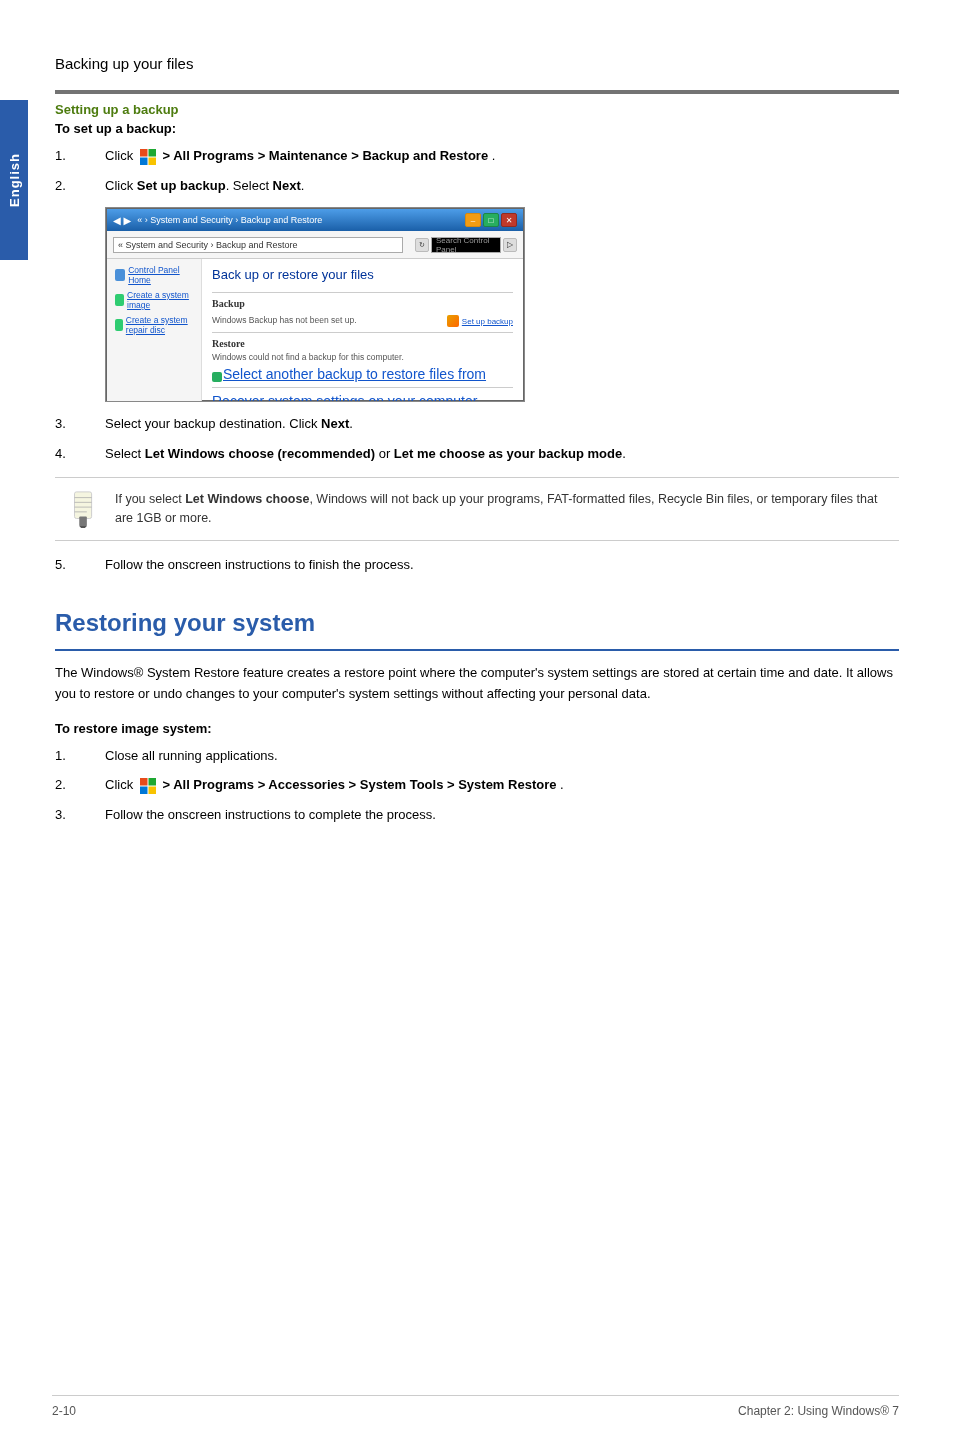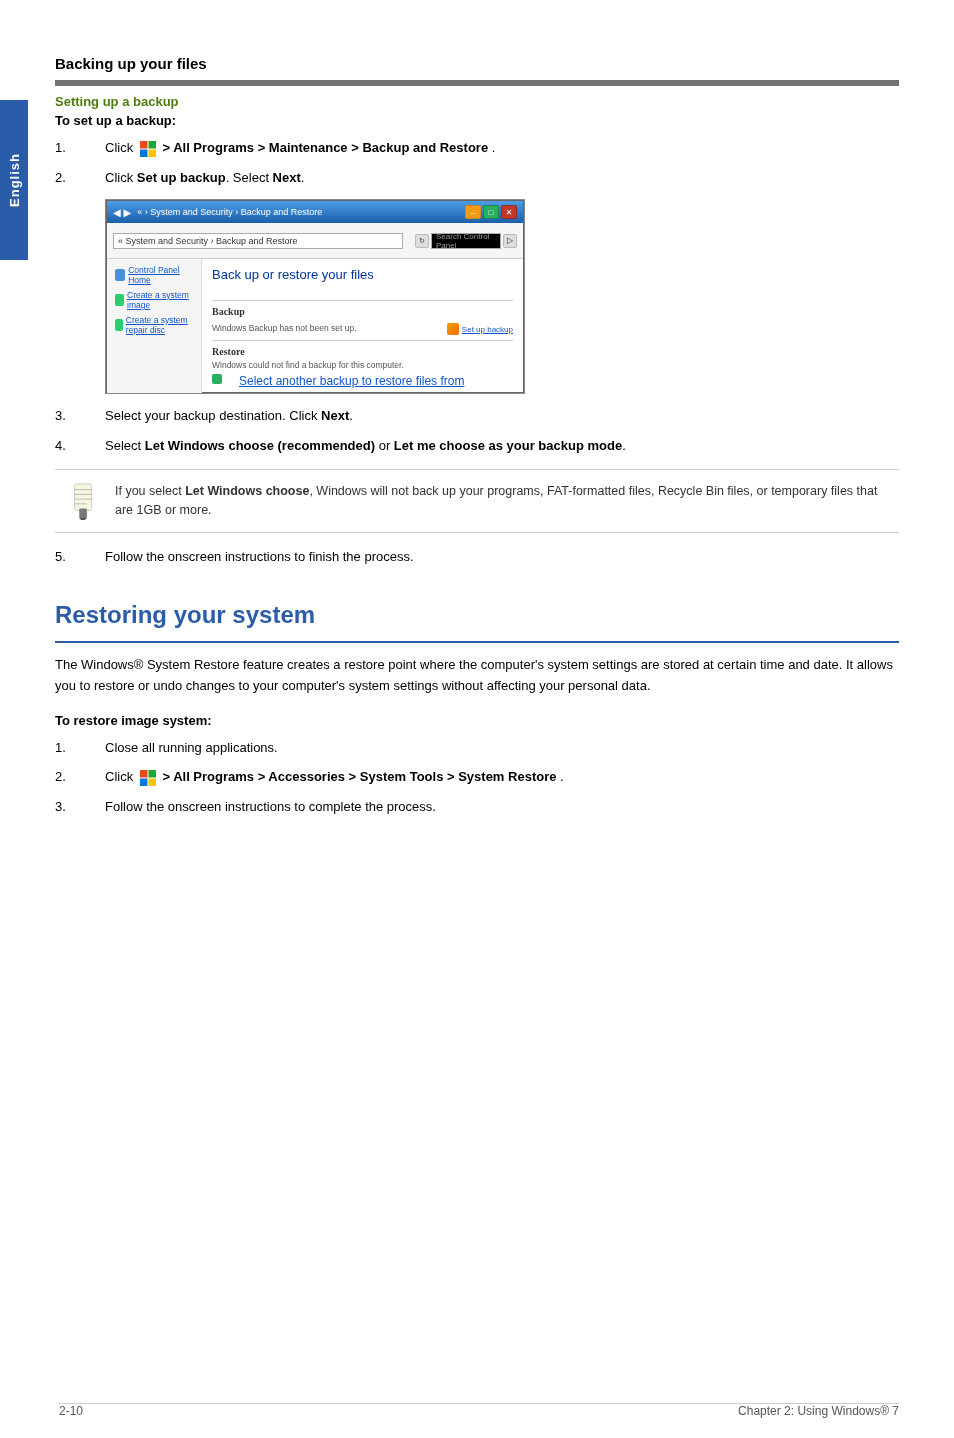--- a/index.html
+++ b/index.html
@@ -37,25 +37,25 @@
     
     .main-content {
       margin-left: 55px;
       margin-right: 55px;
       padding-top: 55px;
     }
 
     
     .section-title {
       font-size: 15px;
-      font-weight: bold;
+      font-weight: normal;
       color: #000;
       margin-bottom: 8px;
-      border-bottom: 6px solid #737373;
-      padding-bottom: 8px;
+      border-bottom: 4px solid #737373;
+      padding-bottom: 18px;
     }
 
     .subsection-title {
       font-size: 13px;
       font-weight: bold;
       color: #4d7c0f;
       margin-bottom: 4px;
     }
 
     .label-bold {
@@ -132,21 +132,21 @@
       color: white;
       font-size: 8px;
       cursor: pointer;
     }
     .win-btn.min { background: #f39c12; border-color: #d68910; }
     .win-btn.max { background: #27ae60; border-color: #1e8449; }
 
     .win-address-bar {
       background: #f5f5f5;
       border-bottom: 1px solid #ccc;
-      height: 36px;
+      height: 28px;
       display: flex;
       align-items: center;
       padding: 0 6px;
       font-size: 9px;
       color: #333;
       gap: 12px;
     }
     .win-nav-btn {
       width: 14px;
       height: 14px;
@@ -210,42 +210,42 @@
     }
     .win-sidebar-icon.green { background: #2ecc71; }
     .win-main-pane {
       flex: 1;
       padding: 8px 10px;
       font-size: 9px;
     }
     .win-main-title {
       font-size: 13px;
       color: #003399;
-      margin-bottom: 18px;
+      margin-bottom: 10px;
       font-weight: normal;
     }
     .win-section-header {
       font-size: 10px;
       font-weight: bold;
       color: #333;
       margin-bottom: 3px;
       font-family: Liberation Serif, serif;
     }
     .win-text-small {
       font-size: 8.5px;
       color: #555;
       margin-bottom: 4px;
     }
     .win-link {
-      font-size: 12px;
+      font-size: 14px;
       color: #1155cc;
       text-decoration: underline;
       display: flex;
-      align-items: flex-start;
-      gap: 17px;
+      align-items: flex-end;
+      gap: 1px;
       margin-bottom: 2px;
     }
     .win-link-icon {
       width: 10px;
       height: 10px;
       background: #27ae60;
       border-radius: 2px;
     }
     .win-action-btn {
       font-size: 8px;
@@ -304,27 +304,28 @@
       font-size: 13px;
       line-height: 1.6;
       margin-bottom: 16px;
       color: #000;
     }
 
     
     .page-footer {
       position: absolute;
       bottom: 20px;
-      left: 59px;
+      left: 52px;
       right: 55px;
       display: flex;
       justify-content: space-between;
       font-size: 12px;
       color: #555;
       border-top: 1px solid #ccc;
+      padding-top: 8px;
     }
 
     
     .windows-logo {
       display: inline-block;
       width: 18px;
       height: 18px;
       position: relative;
       vertical-align: middle;
       margin: 0 2px;

